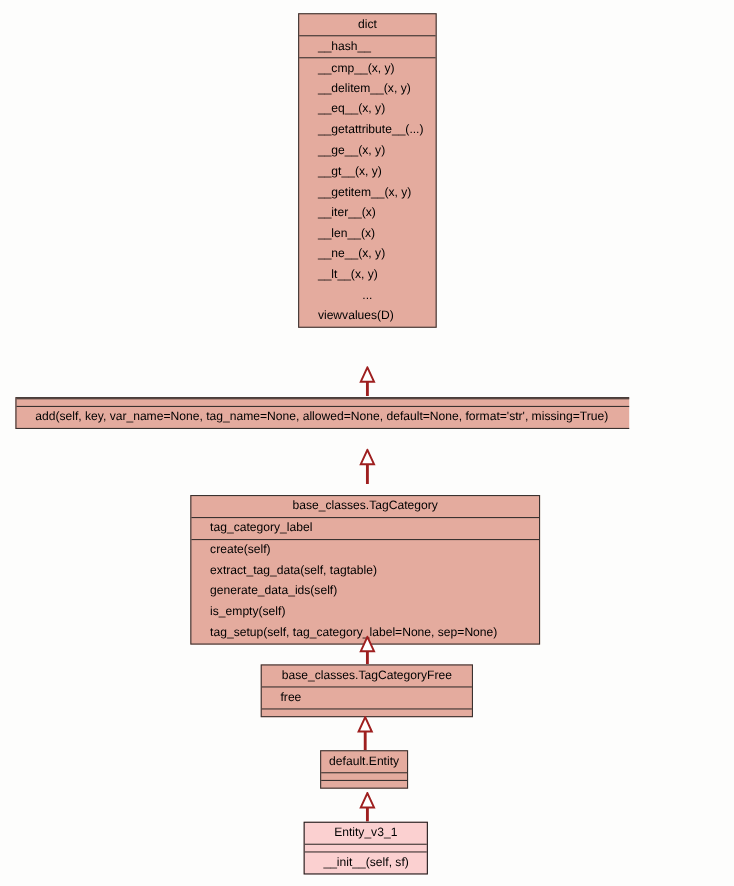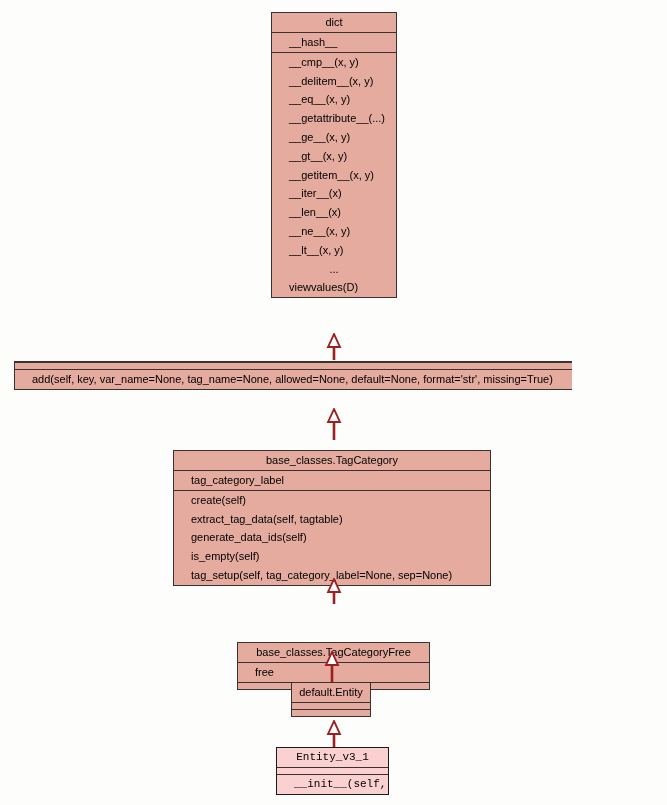--- a/index.html
+++ b/index.html
@@ -4,21 +4,21 @@
 <style>
   :root{
     --bg:#fdfdfc; --box-fill:#e4ab9e; --hl-fill:#fbd0d0;
     --border:#3a3230; --arrow:#9e1f1f; --text:#000;
   }
   *{margin:0;padding:0;box-sizing:border-box;}
   html,body{background:var(--bg);}
   body{font-family:"Liberation Sans","DejaVu Sans",sans-serif;color:var(--text);}
   .canvas{position:relative;width:572px;height:805px;background:var(--bg);overflow:hidden;}
   .uml-box{position:absolute;background:var(--box-fill);border:1px solid var(--border);font-size:11px;}
-  .uml-box.highlight{background:var(--hl-fill);border-color:#1f1a1a;font-family:Liberation Mono, monospace;}
+  .uml-box.highlight{background:var(--hl-fill);border-color:#1f1a1a;}
   .title{height:19px;line-height:19px;text-align:center;white-space:nowrap;overflow:hidden;}
   .compartment{border-top:1px solid var(--border);}
   .compartment.empty{height:7px;}
   .row{height:18.8px;line-height:18.8px;padding:0 17px;white-space:nowrap;overflow:hidden;text-align:left;}
   .row.center{text-align:center;padding:0;}
   .arrow{position:absolute;width:16px;}
   .arrow svg{display:block;}
 </style>
 </head>
 <body>
@@ -82,21 +82,21 @@
     </div>
   </div>
 
   <div class="arrow" style="left:326px;top:578px;">
     <svg width="16" height="26" viewBox="0 0 16 26">
       <polygon points="8,1 14,14 2,14" style="fill:#ffffff;stroke:var(--arrow);stroke-width:1.8"></polygon>
       <rect x="6.7" y="14" width="2.6" height="12" style="fill:var(--arrow)"></rect>
     </svg>
   </div>
 
-  <div class="uml-box" style="left:237px;top:604px;width:193px;margin-top:38px;">
+  <div class="uml-box" style="left:237px;top:604px;width:193px;">
     <div class="title">base_classes.TagCategoryFree</div>
     <div class="compartment">
       <div class="row">free</div>
     </div>
     <div class="compartment empty"></div>
   </div>
 
   <div class="arrow" style="left:324px;top:651px;">
     <svg width="16" height="31" viewBox="0 0 16 31">
       <polygon points="8,1 14,14 2,14" style="fill:#ffffff;stroke:var(--arrow);stroke-width:1.8"></polygon>

